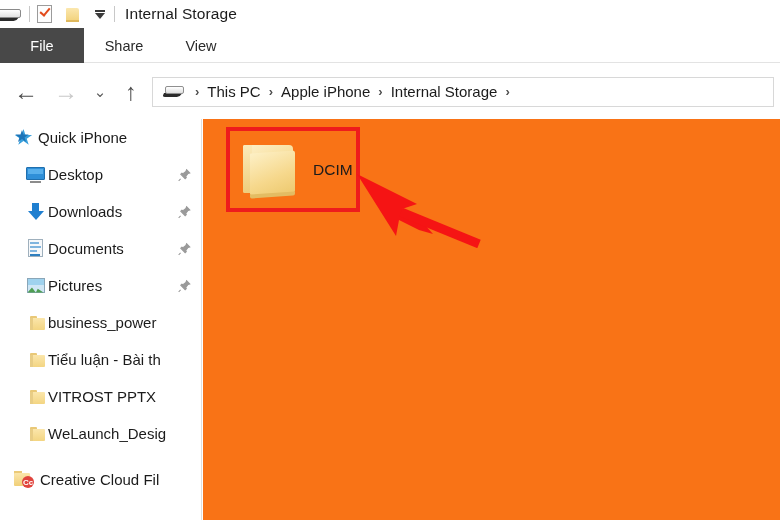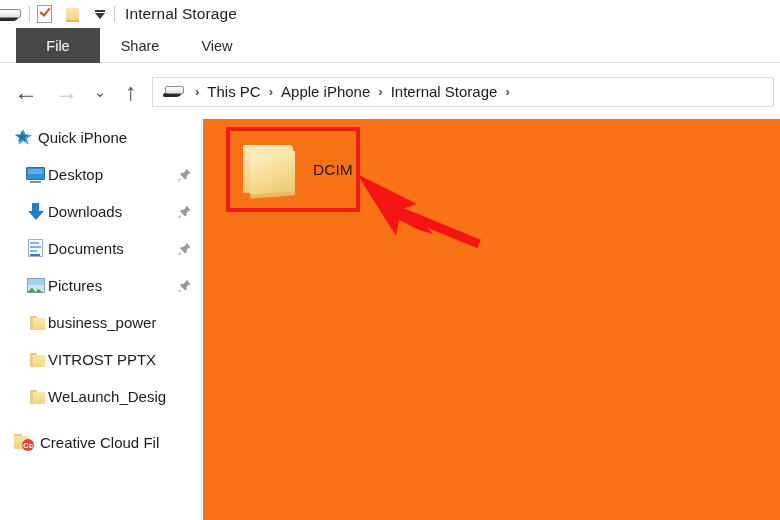--- a/index.html
+++ b/index.html
@@ -63,21 +63,21 @@
   .ribbon {
     position:absolute; left:0; top:28px; width:780px; height:35px;
     background:#fff; display:flex; align-items:stretch;
     border-bottom:1px solid #e3e3e3;
   }
   .tab {
     display:flex; align-items:center; justify-content:center;
     font-size:14.5px; color:#2a2a2a; height:35px; white-space:nowrap;
   }
   .tab.file {
-    width:84px; background:#484848; color:#ffffff; font-size:14.5px;margin-left:16px;
+    width:84px; background:#484848; color:#ffffff; font-size:14.5px;
   }
   .tab.home  { width:84px; }
   .tab.share { width:80px; }
   .tab.view  { width:74px; }
 
   
   .navbar {
     position:absolute; left:0; top:64px; width:780px; height:55px;
     background:#fff; display:flex; align-items:center;
   }
@@ -382,20 +382,30 @@
       <div class="side-ico ico-generic" style="left:28px">
         <div class="mf">
             <div class="tab2"></div>
             <div class="bd"></div>
             <div class="edge"></div>
           </div>
       </div>
       <span class="side-label">business_power</span>
     </div>
 
+    <div class="side-row child">
+      <div class="side-ico ico-generic" style="left:28px">
+        <div class="mf">
+            <div class="tab2"></div>
+            <div class="bd"></div>
+            <div class="edge"></div>
+          </div>
+      </div>
+      <span class="side-label">Tiểu luận - Bài th</span>
+    </div>
 
     <div class="side-row child">
       <div class="side-ico ico-generic" style="left:28px">
         <div class="mf">
             <div class="tab2"></div>
             <div class="bd"></div>
             <div class="edge"></div>
           </div>
       </div>
       <span class="side-label">VITROST PPTX</span>

